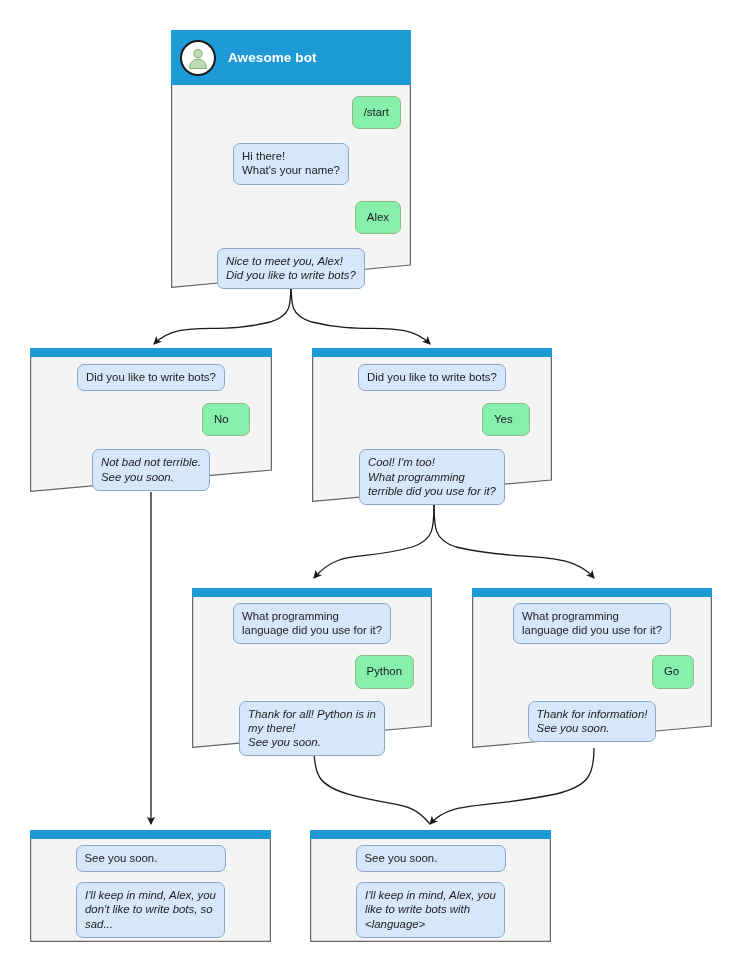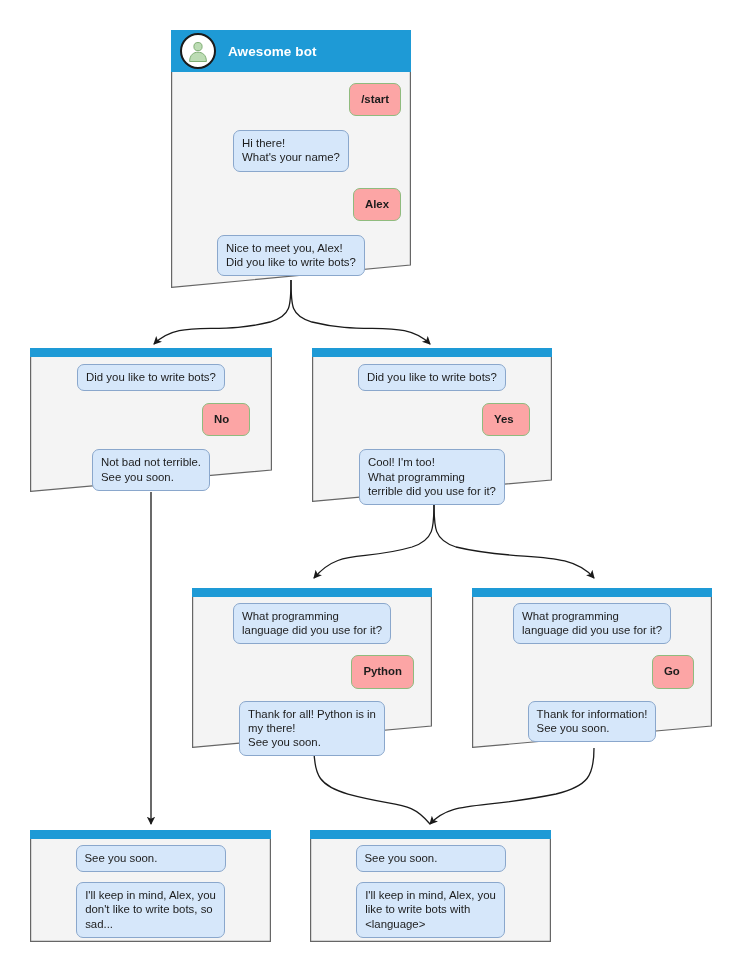--- a/index.html
+++ b/index.html
@@ -40,21 +40,21 @@
   }
   .node-inner {
     position: absolute;
     left: 0; top: 0;
     width: 100%;
     box-sizing: border-box;
   }
   
   .titlebar {
     position: relative;
-    height: 42px;
+    height: 55px;
     background: #1e9ad6;
     display: flex;
     align-items: center;
     padding-left: 9px;
     box-sizing: border-box;
   }
   .titlebar-thin {
     position: relative;
     height: 9px;
     background: #1e9ad6;
@@ -82,41 +82,40 @@
   }
   .chatbody {
     position: relative;
     padding: 9px 10px 10px 10px;
     box-sizing: border-box;
   }
   .msgrow {
     display: flex;
     margin-bottom: 9px;
   }
-  .msgrow:last-child { margin-bottom: 14px; }
+  .msgrow:last-child { margin-bottom: 14px; font-style: italic; }
   .msgrow.left  { justify-content: center; }
   .msgrow.right { justify-content: flex-end; }
   .bubble {
     border-radius: 7px;
     padding: 5px 8px 6px 8px;
     font-size: 11.4px;
     line-height: 14.2px;
     color: #1c1c1c;
     box-sizing: border-box;
     white-space: pre-line;
   }
   .bubble.bot {
     background: #d6e7fa;
     border: 1px solid #8aa7cc;
   }
   .bubble.user {
-    background: #fca5a5;
+    background: #86efac;
     border: 1px solid #8fbb7e;
     text-align: left;
-    font-weight: bold;
   }
   .bubble.user.pad { padding: 8px 11px 9px 11px; }
 </style>
 </head>
 <body>
 
 <div id="canvas">
 
   <svg class="edges" viewBox="0 0 743 971" width="743" height="971">
     <defs>

